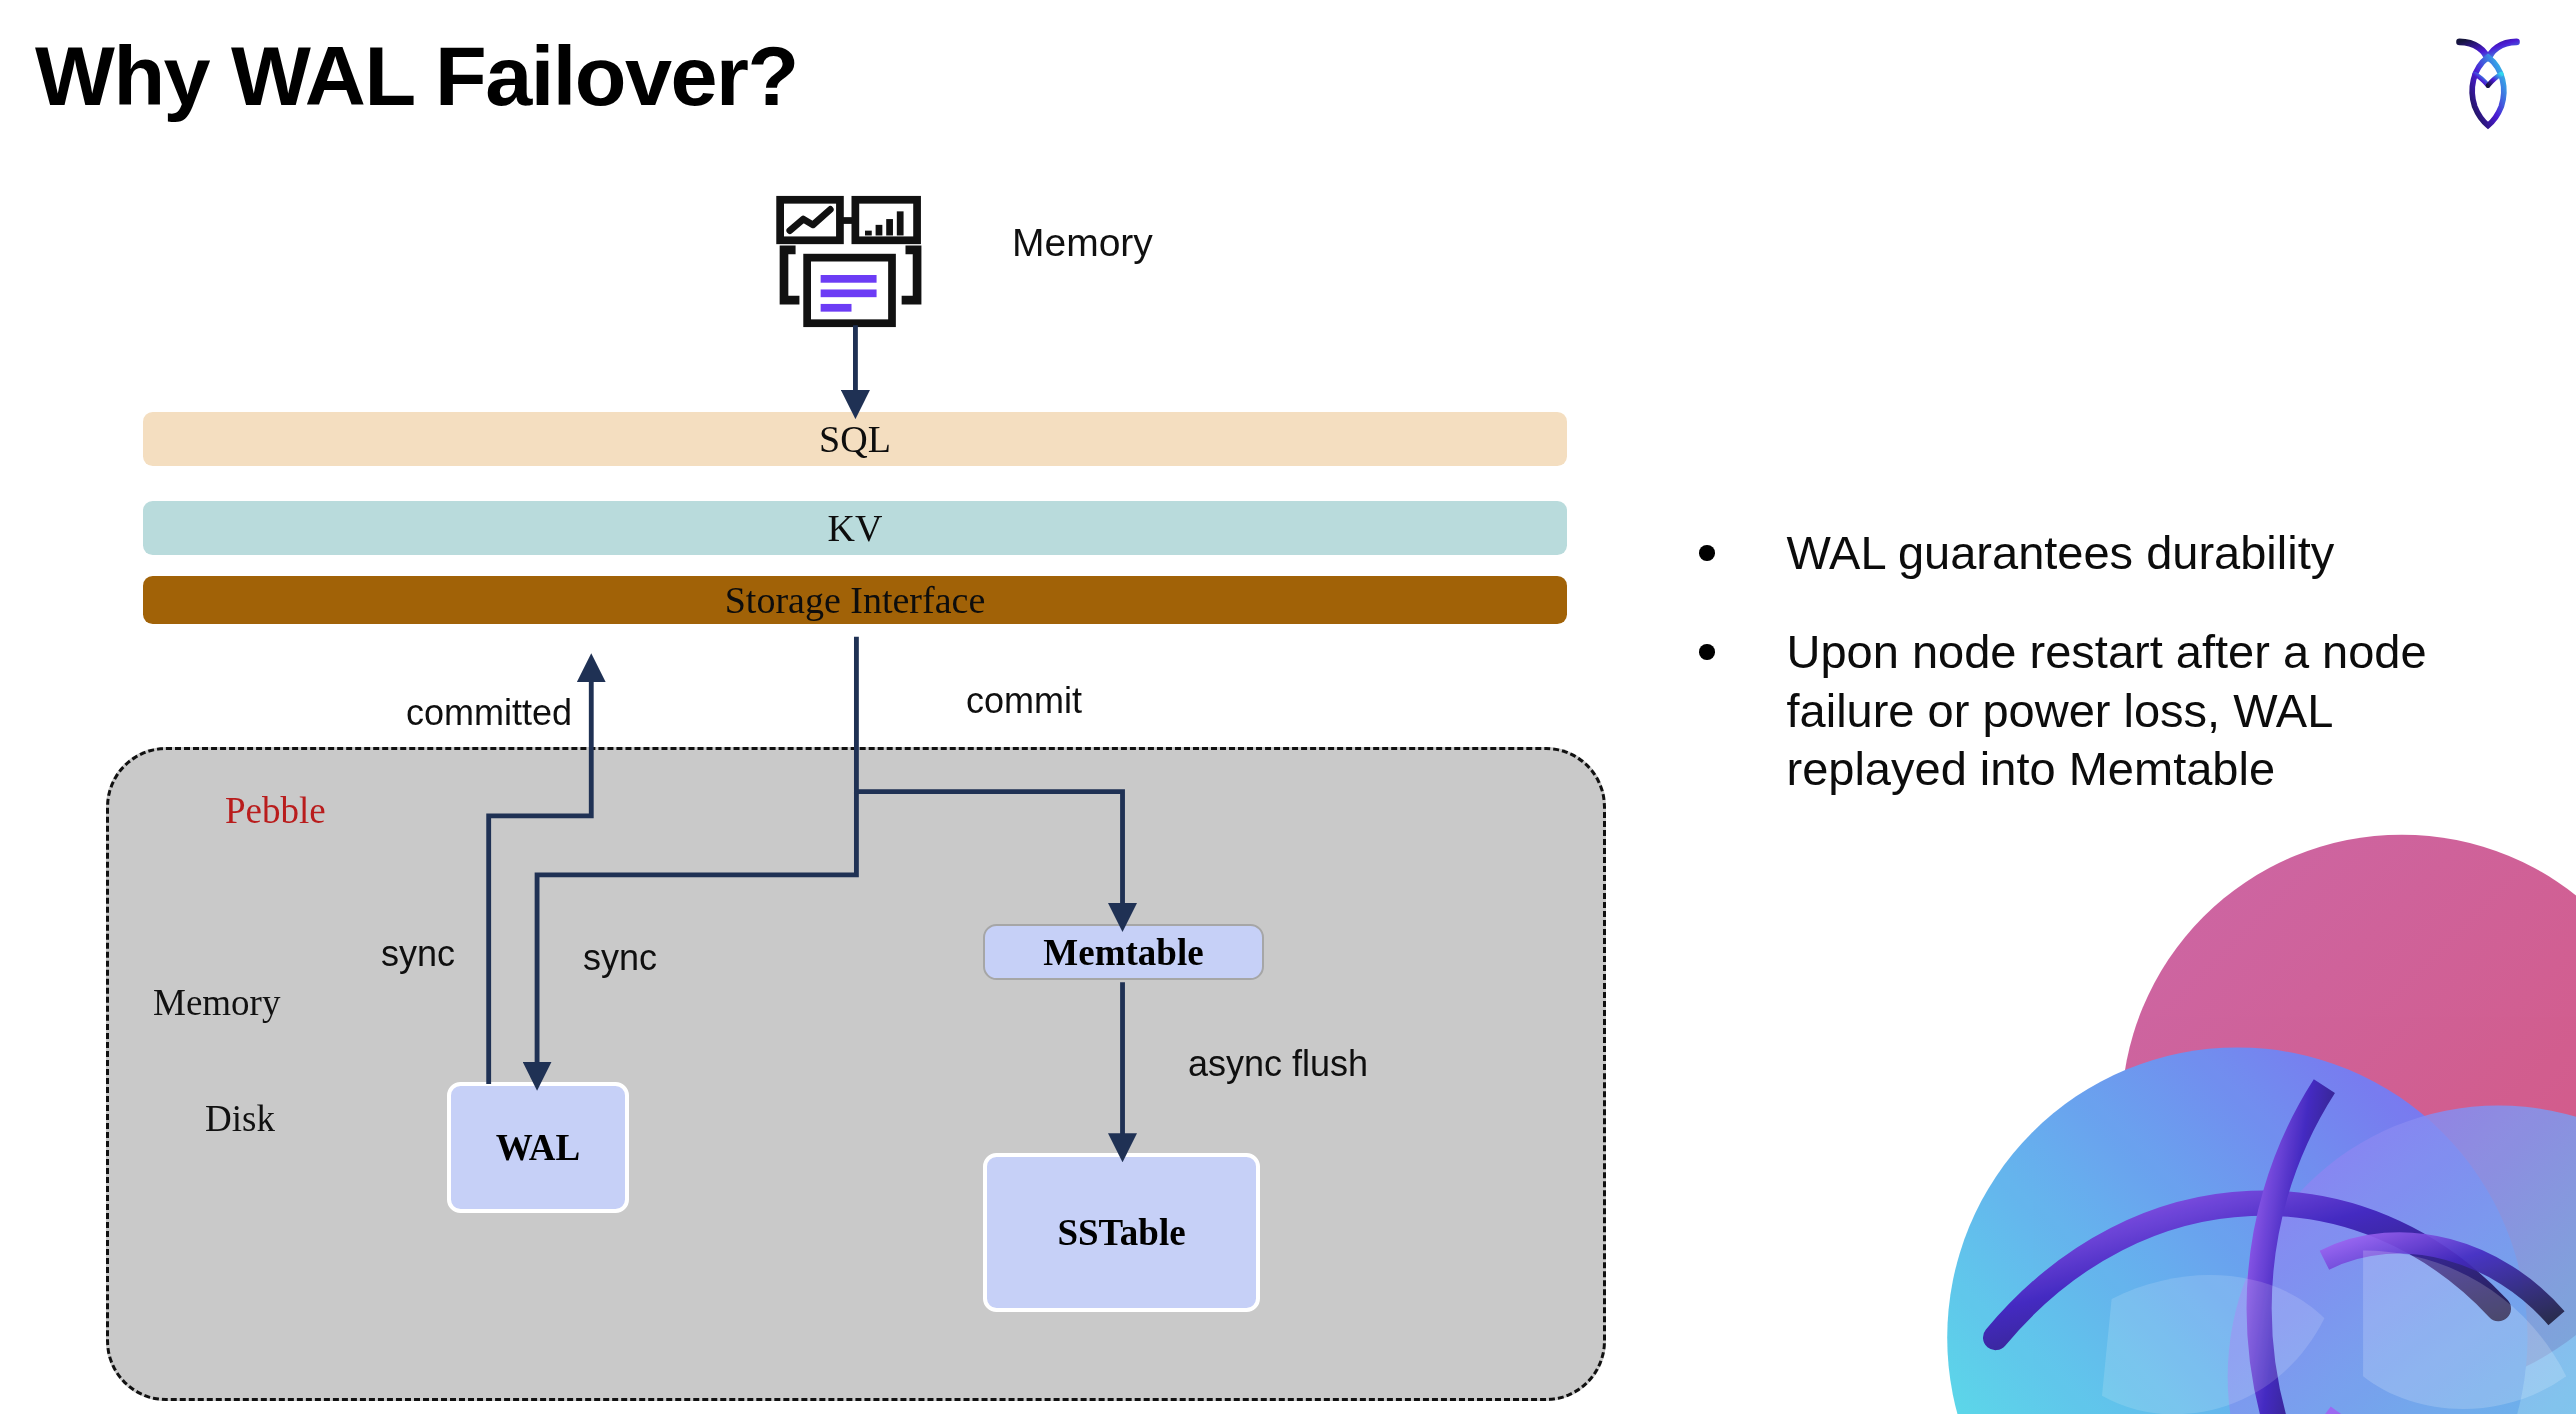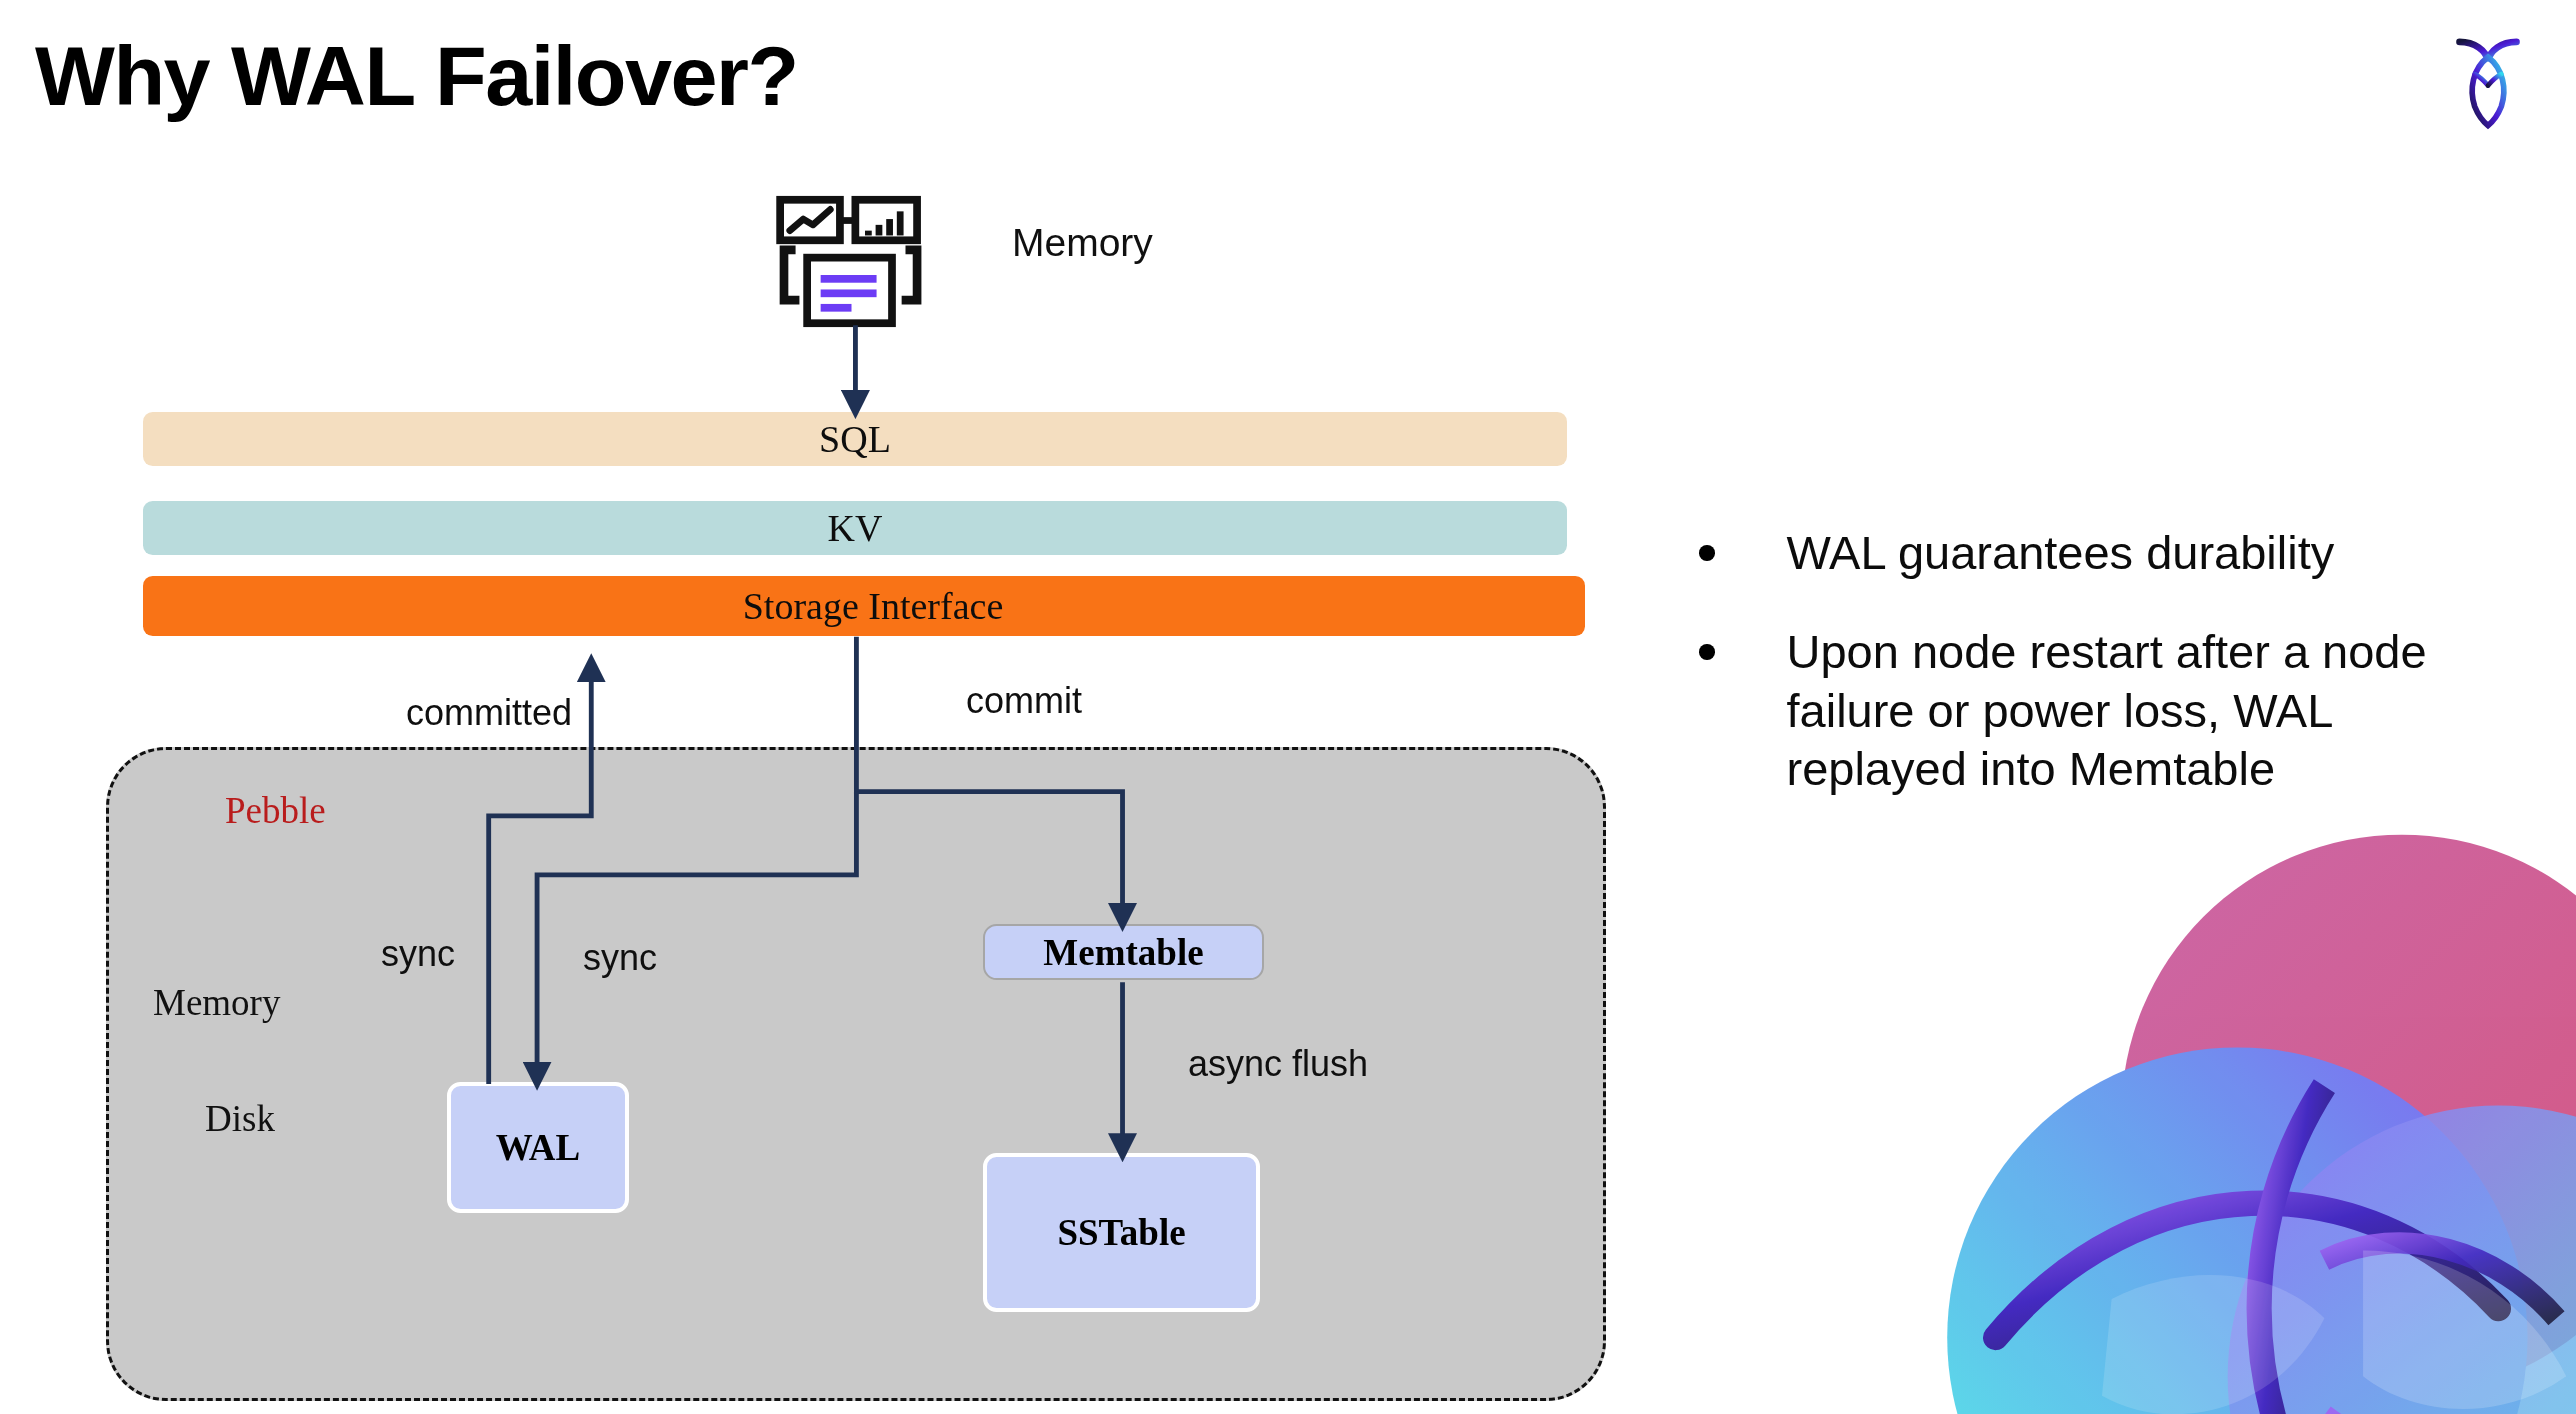--- a/index.html
+++ b/index.html
@@ -66,21 +66,21 @@
     border-radius: 9.7px;
     display: flex;
     align-items: center;
     justify-content: center;
     font-family: "Liberation Serif", serif;
     font-size: 38px;
     color: #0d0d0d;
   }
   #layer-sql { top: 412px; background: #f4dec0; }
   #layer-kv  { top: 501px; background: #b9dbdc; }
-  #layer-si  { top: 576px; background: #f97316; height: 60px; padding-left: 18px; }
+  #layer-si  { top: 576px; background: #a16207; height: 48px; }
 
   
   #pebble-container {
     position: absolute;
     left: 106px; top: 747px;
     width: 1500px; height: 654px;
     border: 3.9px dashed #111111;
     border-radius: 60px;
     background: #c9c9c9;
     box-sizing: border-box;

